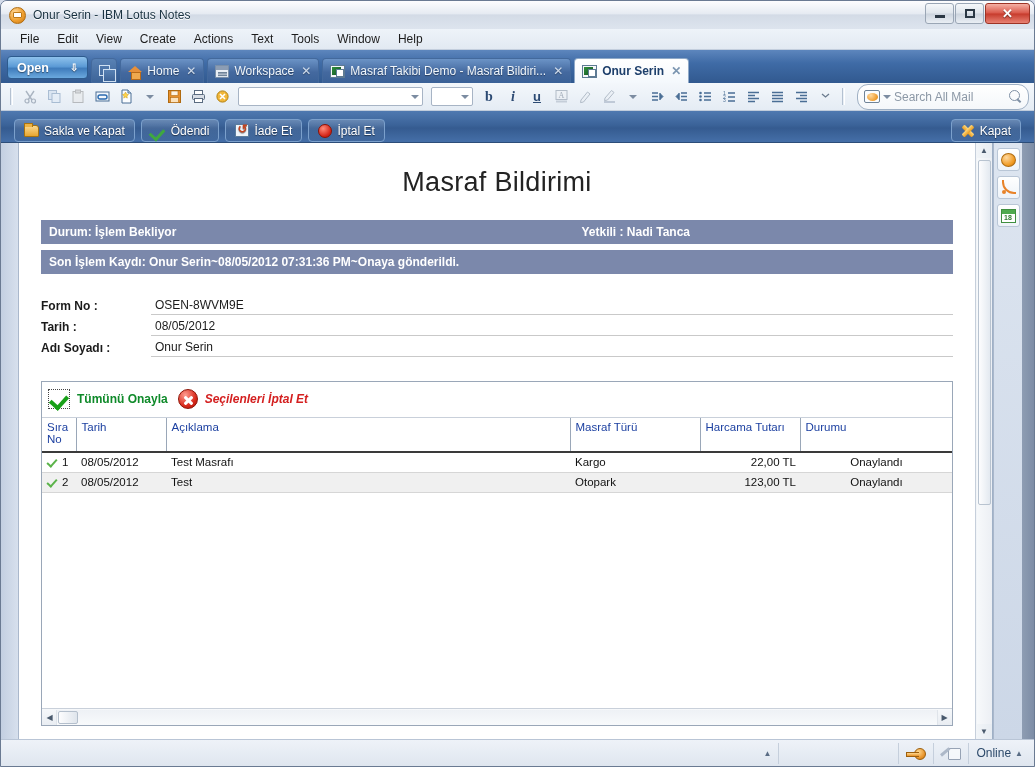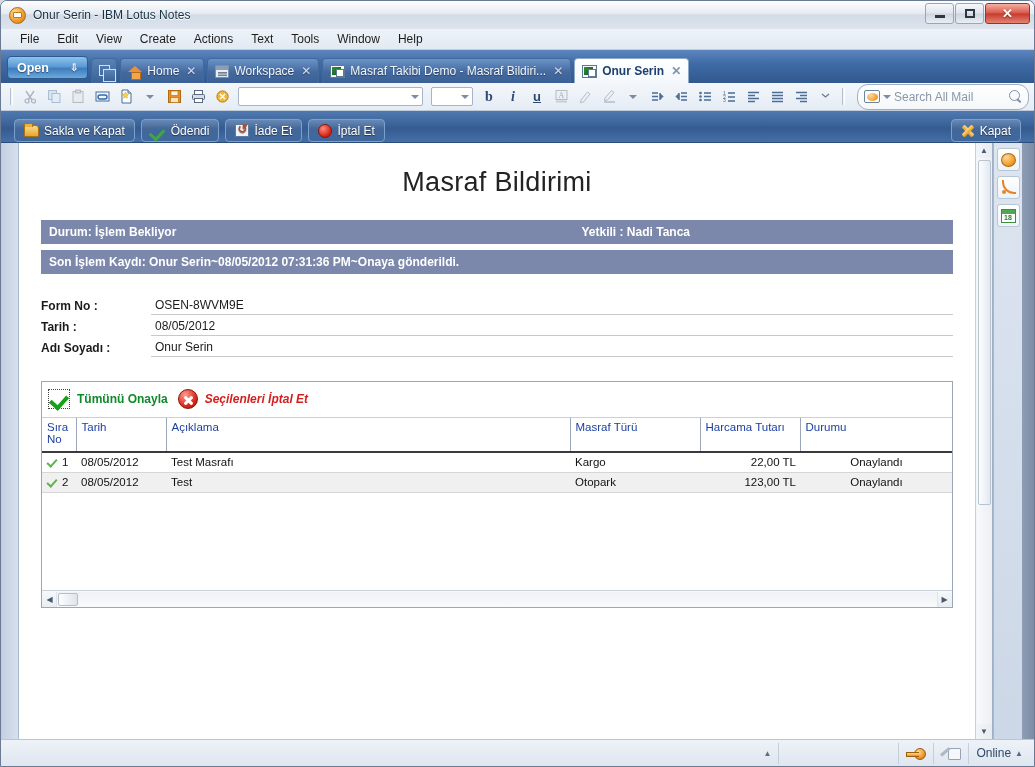--- a/index.html
+++ b/index.html
@@ -307,21 +307,21 @@
     flex: 1; font-size: 12px; color: #1b1b1b;
     border-bottom: 1px solid #c9c9c9;
     padding: 0 0 2px 4px;
   }
 
   
   .embed {
     margin-top: 24px;
     border: 1px solid #9aa7b8;
     background: #fff;
-    height: 227px;
+    height: 345px;
     display: flex; flex-direction: column;
   }
   .embed-actions {
     display: flex; align-items: center; gap: 10px;
     padding: 7px 6px 8px 6px;
     border-bottom: 1px solid #c9d0da;
   }
   .eact { display: flex; align-items: center; gap: 7px; }
   .eact .lbl { font-size: 12px; font-weight: bold; }
   .lbl-green { color: #0f8a2a; }

